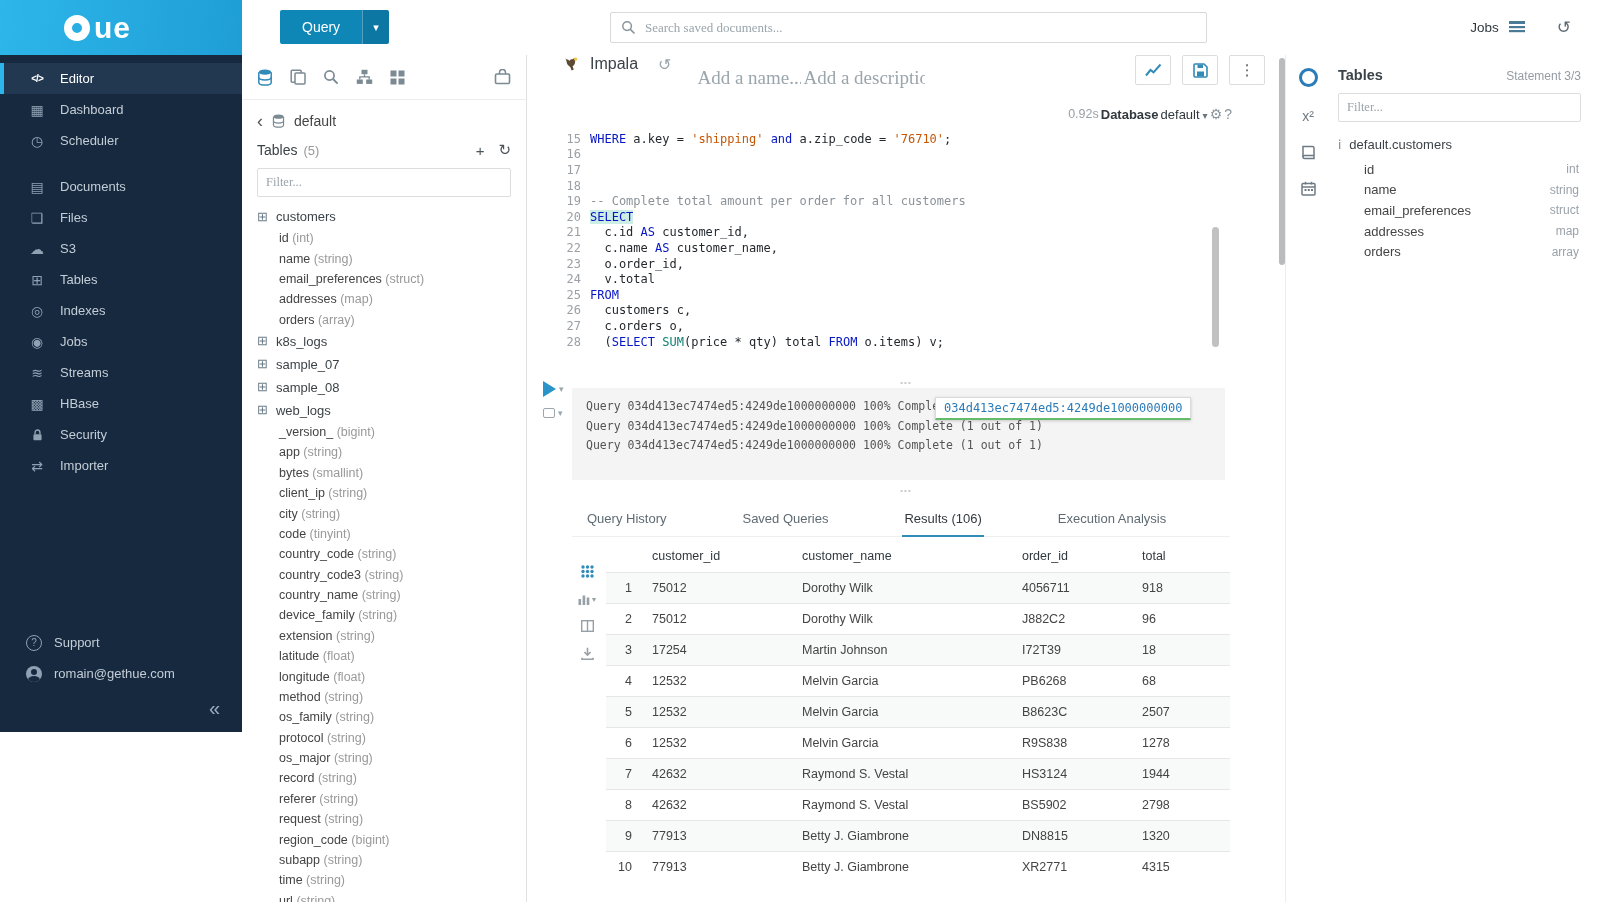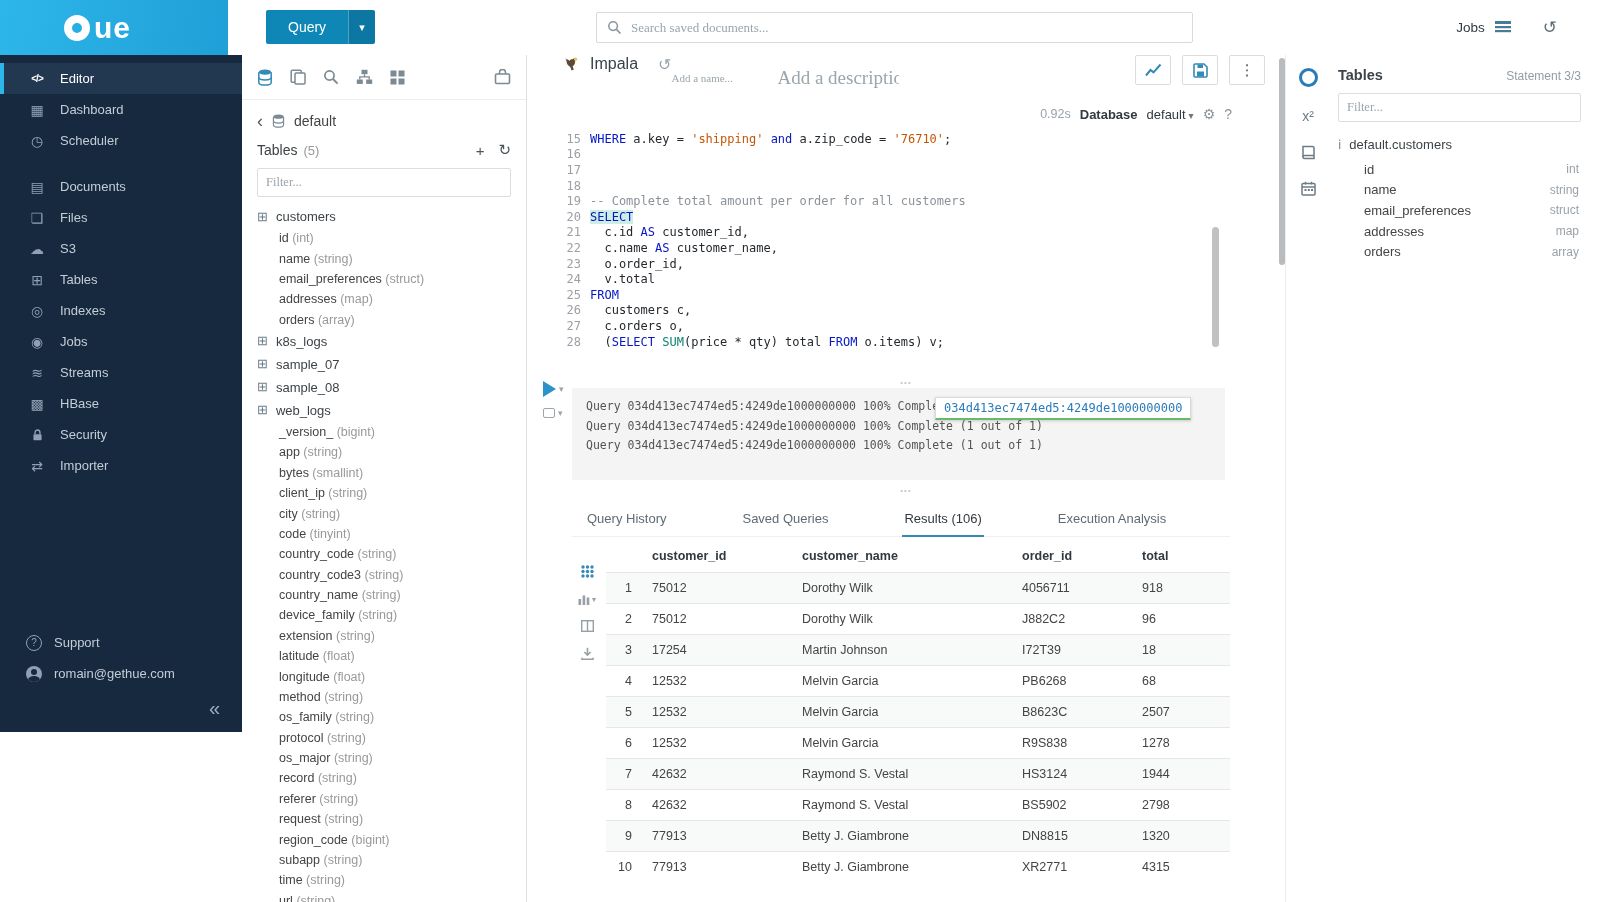--- a/index.html
+++ b/index.html
@@ -28,21 +28,21 @@
 .i-editor{font-size:10px;font-weight:bold;letter-spacing:-1px}
 .sidebar-footer{position:absolute;left:0;right:0;bottom:12px}
 .footer-item{display:flex;align-items:center;height:31px;padding-left:26px;font-size:13px;color:#c3cdd6;gap:12px}
 .circle-q{width:16px;height:16px;border:1.5px solid #8fa1b3;border-radius:50%;font-size:10px;color:#8fa1b3;display:flex;align-items:center;justify-content:center;flex:none}
 .avatar{width:16px;height:16px;border-radius:50%;background:#8fa1b3;position:relative;overflow:hidden;flex:none}
 .avatar::before{content:"";position:absolute;left:5px;top:3px;width:6px;height:6px;border-radius:50%;background:#17293f}
 .avatar::after{content:"";position:absolute;left:2px;top:10px;width:12px;height:8px;border-radius:50% 50% 0 0;background:#17293f}
 .collapse-row{text-align:right;padding:8px 22px 0 0;font-size:20px;color:#9db0c0;cursor:pointer}
 
 
-.topbar{position:absolute;left:228px;top:0;width:1359px;height:55px;background:#fff}
+.topbar{position:absolute;left:242px;top:0;width:1359px;height:55px;background:#fff}
 .query-btn{position:absolute;left:38px;top:10px;height:34px;display:flex;border-radius:2px;overflow:hidden;cursor:pointer}
 .query-main{background:var(--btn-blue);color:#fff;font-size:14px;padding:0 22px;display:flex;align-items:center}
 .query-caret{background:#0c77a2;color:#fff;width:27px;display:flex;align-items:center;justify-content:center;border-left:1px solid rgba(255,255,255,.3);font-size:11px}
 .search-box{position:absolute;left:368px;top:12px;width:597px;height:31px;border:1px solid #d9d9d9;border-radius:2px;display:flex;align-items:center;padding:0 10px;gap:9px;background:#fff}
 .search-box input{border:none;outline:none;flex:1;font-size:13px;color:#444;background:transparent}
 .topbar-right{position:absolute;right:30px;top:0;height:55px;display:flex;align-items:center;gap:10px}
 .jobs-link{font-size:13.5px;color:#31393f;cursor:pointer}
 .tb-icon{color:#5f6b73;cursor:pointer}
 .history-glyph{font-size:17px;color:#5f6b73;cursor:pointer;margin-left:22px}
 
@@ -65,26 +65,26 @@
 .tree-table{display:flex;align-items:center;gap:8px;padding:4px 15px;font-size:13px;color:#3c4348;cursor:pointer}
 .tree-ticon{color:#6b7d88;font-size:13px;line-height:12px}
 .tree-col{padding:3.2px 10px 3.2px 37px;font-size:12.5px;color:#444;cursor:pointer;white-space:nowrap}
 .tree-col .ctype{color:#999}
 
 
 .main{position:absolute;left:527px;top:55px;width:758px;height:847px;background:#fff}
 .editor-header{height:45px;display:flex;padding:0 20px 0 34px}
 .editor-title{font-size:16px;color:#3a4148;margin-left:10px}
 .eh-history{font-size:16px;color:#9aa5ac;margin-left:20px;cursor:pointer}
-.eh-name{border:none;outline:none;font-size:11px;width:104px;color:#ec4899}
+.eh-name{border:none;outline:none;font-size:19px;width:104px;margin-left:26px;color:#ec4899}
 .eh-desc{border:none;outline:none;font-size:19px;width:122px;margin-left:2px;color:#a16207}
 .header-buttons{margin-left:auto;display:flex;gap:11px}
 .hbtn{width:36px;height:30px;border:1px solid #dcdcdc;border-radius:2px;background:#fff;display:flex;align-items:center;justify-content:center;cursor:pointer}
 .hbtn.more{color:#555;font-size:15px}
-.editor-subheader{display:flex;align-items:center;justify-content:flex-end;gap:9px;padding:6px 53px 4px 0;font-size:12.5px}
+.editor-subheader{display:flex;align-items:center;justify-content:flex-end;gap:2px;padding:6px 53px 4px 0;font-size:12.5px}
 .exec-time{color:#9aa1a8}
 .db-label{color:#31393f;font-size:13px;font-weight:bold}
 .db-select{color:#31393f;font-size:13px;cursor:pointer}
 .db-select .caret{font-size:10px;color:#6a757c;margin-left:3px}
 .sub-icon{color:#8a959c;font-size:14px;cursor:pointer}
 .code-area{position:relative;margin-top:5px;height:228px}
 .code-line{display:flex;align-items:center;height:15.6px}
 .ln{width:63px;text-align:right;padding-right:9px;color:#9aa0a6;font:12px "DejaVu Sans Mono",monospace;flex:none}
 .ct{font:12px "DejaVu Sans Mono",monospace;color:#24292e;white-space:pre}
 .ct .kw{color:var(--kw)}
@@ -108,21 +108,21 @@
 .result-tabs{position:absolute;left:45px;top:446px;right:55px;display:flex;gap:72px;padding-left:13px;border-bottom:1px solid #efefef}
 .rtab{font-size:13px;color:#5f6b73;padding:10px 2px 9px;cursor:pointer;white-space:nowrap}
 .rtab.active{color:#31393f;border-bottom:2px solid var(--accent);margin-bottom:-1px}
 .results{position:absolute;left:45px;top:484px;right:30px;bottom:0;overflow:hidden}
 .result-icons{position:absolute;left:2px;top:26px;width:26px;display:flex;flex-direction:column;align-items:center;gap:15px}
 .ric{cursor:pointer;color:#97a0a6;display:flex;align-items:center;gap:2px}
 .ric.active{color:var(--accent)}
 .ric .mini-caret{font-size:8px;color:#97a0a6}
 .result-table{position:absolute;left:34px;top:0;right:25px}
 table{border-collapse:collapse;width:100%;table-layout:fixed}
-th{font-size:12.5px;color:#31393f;font-weight:bold;text-align:left;padding:10px 6px 9px}
+th{font-size:12.5px;color:#31393f;font-weight:normal;text-align:left;padding:10px 6px 9px}
 td{font-size:12.5px;color:#444;padding:8px 6px;border-top:1px solid #e6e6e6;overflow:hidden;white-space:nowrap}
 td.rownum{text-align:right;padding-right:14px;color:#444}
 tbody tr:nth-child(odd){background:#f8f9f9}
 
 
 .main-scrollbar{position:absolute;left:1279px;top:58px;width:6px;height:207px;background:#b9bcbe;border-radius:3px;cursor:pointer}
 
 
 .right-strip{position:absolute;left:1285px;top:55px;width:45px;height:847px;background:#fff;border-left:1px solid #ededed;display:flex;flex-direction:column;align-items:center;padding-top:13px;gap:21px}
 .assistant-ring{width:19px;height:19px;border:3.5px solid #2b7bb9;border-radius:50%;cursor:pointer}

